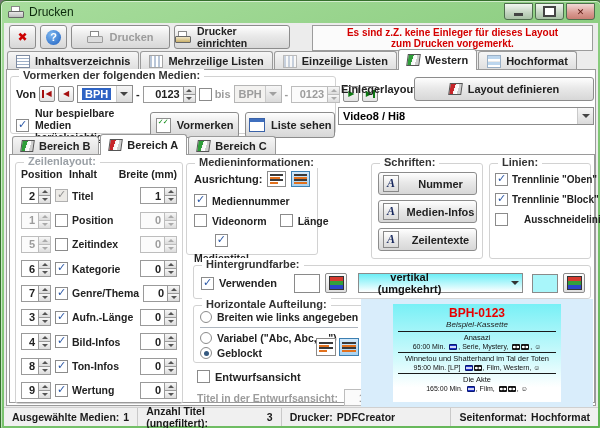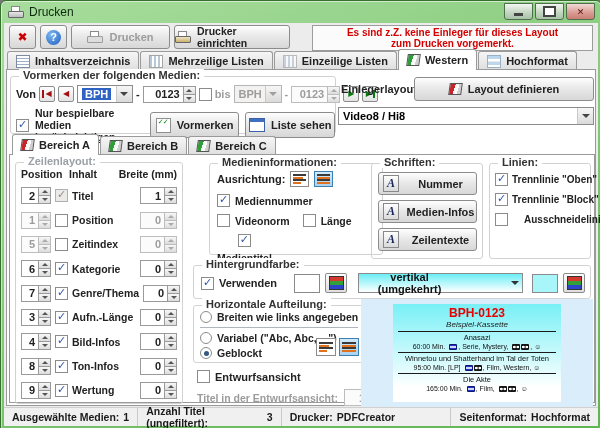--- a/index.html
+++ b/index.html
@@ -284,27 +284,27 @@
       <span class="btn" style="position:absolute;left:407px;top:7px;width:180px;height:24px;">
         <span class="book red"></span>
         <span>Layout definieren</span>
       </span>
       <span class="combo" style="position:absolute;left:331px;top:37px;width:256px;">
         <span class="cval">Video8 / Hi8</span>
         <span class="carr"></span>
       </span>
 
       <div class="subtabs">
+        <span class="tab">
+          <span class="book green"></span>
+          <span>Bereich B</span>
+        </span>
         <span class="tab active">
           <span class="book red"></span>
           <span>Bereich A</span>
-        </span>
-        <span class="tab">
-          <span class="book green"></span>
-          <span>Bereich B</span>
         </span>
         <span class="tab">
           <span class="book green"></span>
           <span>Bereich C</span>
         </span>
       </div>
 
       <div class="panel">
 
         <div class="groupbox" style="left:5px;top:7px;width:168px;height:242px;">
@@ -473,21 +473,21 @@
                   <span class="sval" style="width:24px;">0</span>
                   <span class="sbtns">
                     <i class="up"></i>
                     <i class="dn"></i>
                   </span>
                 </span>
             </div>
           </div>
         </div>
 
-        <div class="groupbox" style="left:199px;top:8px;width:174px;height:92px;">
+        <div class="groupbox" style="left:176px;top:8px;width:132px;height:92px;">
           <span class="gtitle">Medieninformationen:</span>
           <div style="position:absolute;left:7px;top:7px;display:flex;align-items:center;gap:5px;">
             <span class="lbl">Ausrichtung:</span>
             <span class="align-ic left">
                 <i></i>
                 <i class="o"></i>
                 <i></i>
                 <i class="o"></i>
               </span>
             <span class="align-ic sel">

